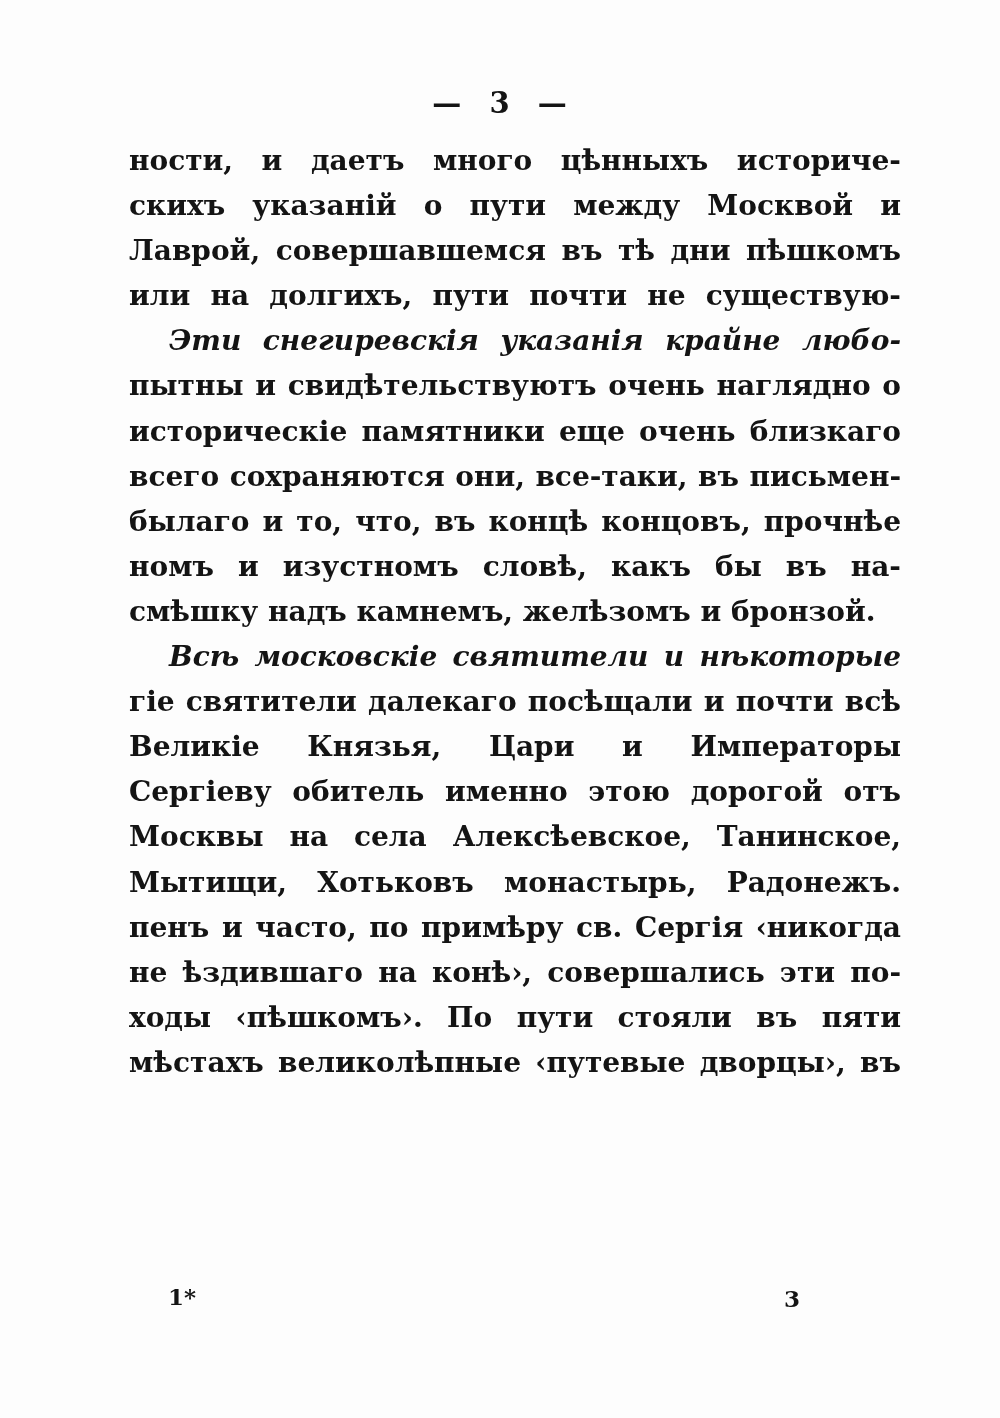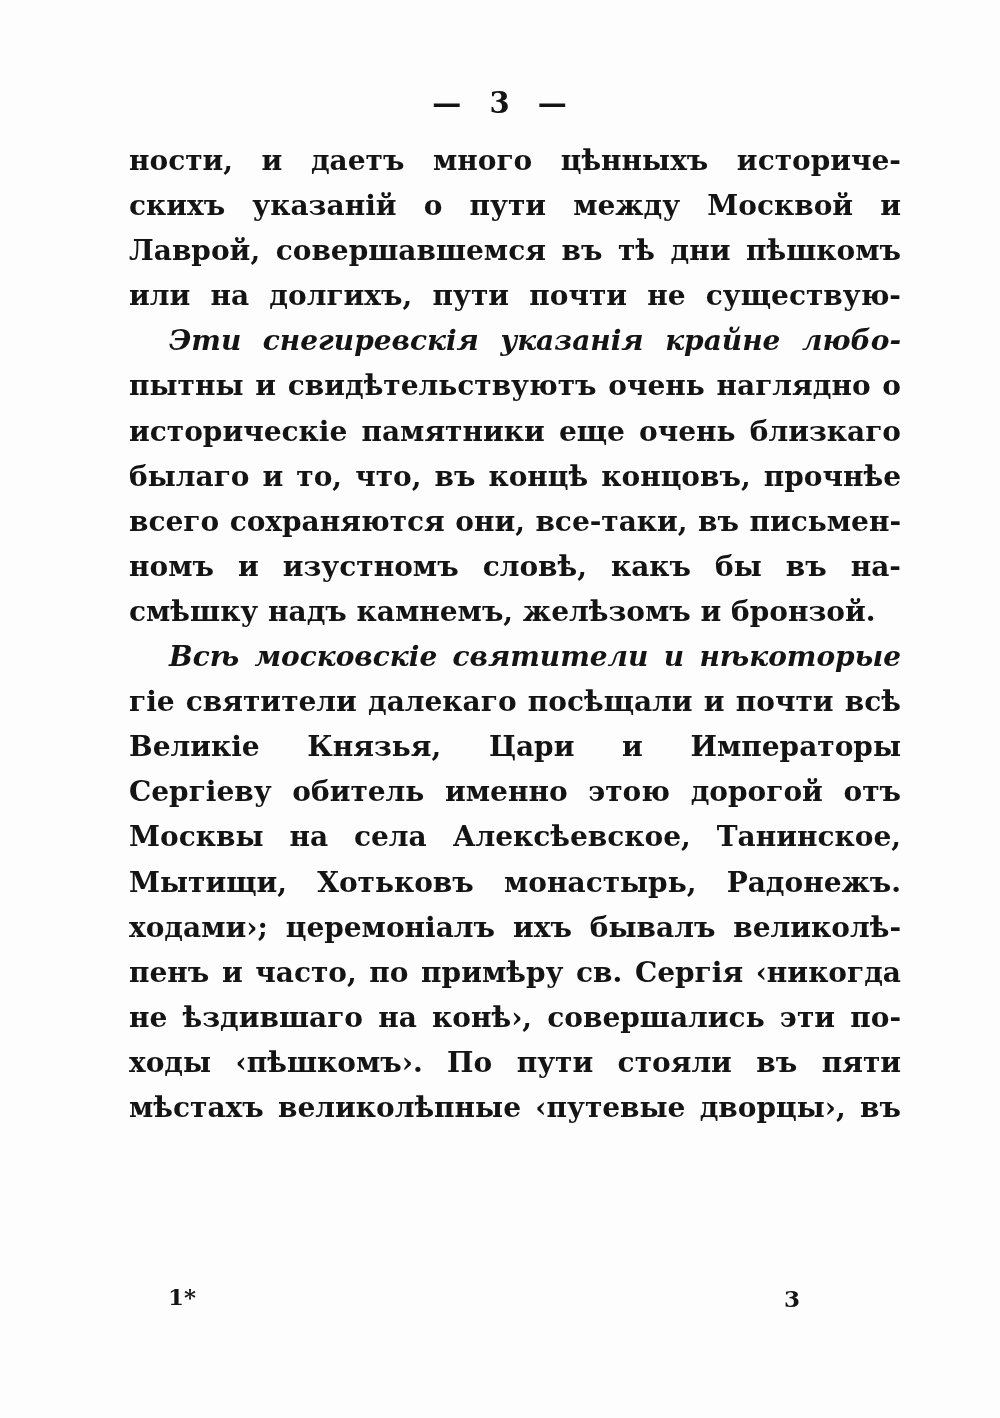--- a/index.html
+++ b/index.html
@@ -73,31 +73,30 @@
   <div class="header">— 3 —</div>
 
   <div class="textblock">
     <div class="line">ности, и даетъ много цѣнныхъ историче-</div>
     <div class="line">скихъ указаній о пути между Москвой и</div>
     <div class="line">Лаврой, совершавшемся въ тѣ дни пѣшкомъ</div>
     <div class="line">или на долгихъ, пути почти не существую-</div>
     <div class="line indent">Эти снегиревскія указанія крайне любо-</div>
     <div class="line">пытны и свидѣтельствуютъ очень наглядно о</div>
     <div class="line">историческіе памятники еще очень близкаго</div>
+    <div class="line">всего сохраняются они, все-таки, въ письмен-</div>
     <div class="line">былаго и то, что, въ концѣ концовъ, прочнѣе</div>
-    <div class="line">всего сохраняются они, все-таки, въ письмен-</div>
     <div class="line">номъ и изустномъ словѣ, какъ бы въ на-</div>
     <div class="line parend">смѣшку надъ камнемъ, желѣзомъ и бронзой.</div>
     <div class="line indent">Всѣ московскіе святители и нѣкоторые дру-</div>
     <div class="line">гіе святители далекаго посѣщали и почти всѣ</div>
     <div class="line">Великіе Князья, Цари и Императоры посѣщали</div>
     <div class="line">Сергіеву обитель именно этою дорогой отъ</div>
     <div class="line">Москвы на села Алексѣевское, Танинское,</div>
     <div class="line">Мытищи, Хотьковъ монастырь, Радонежъ. Пу-</div>
-    <div class="line">ходами›; церемоніалъ ихъ бывалъ великолѣ-</div>
     <div class="line">пенъ и часто, по примѣру св. Сергія ‹никогда</div>
     <div class="line">не ѣздившаго на конѣ›, совершались эти по-</div>
     <div class="line">ходы ‹пѣшкомъ›. По пути стояли въ пяти</div>
     <div class="line">мѣстахъ великолѣпные ‹путевые дворцы›, въ</div>
   </div>
 
   <span class="footer-left">1*</span>
   <span class="footer-right">3</span>
 </div>
 

